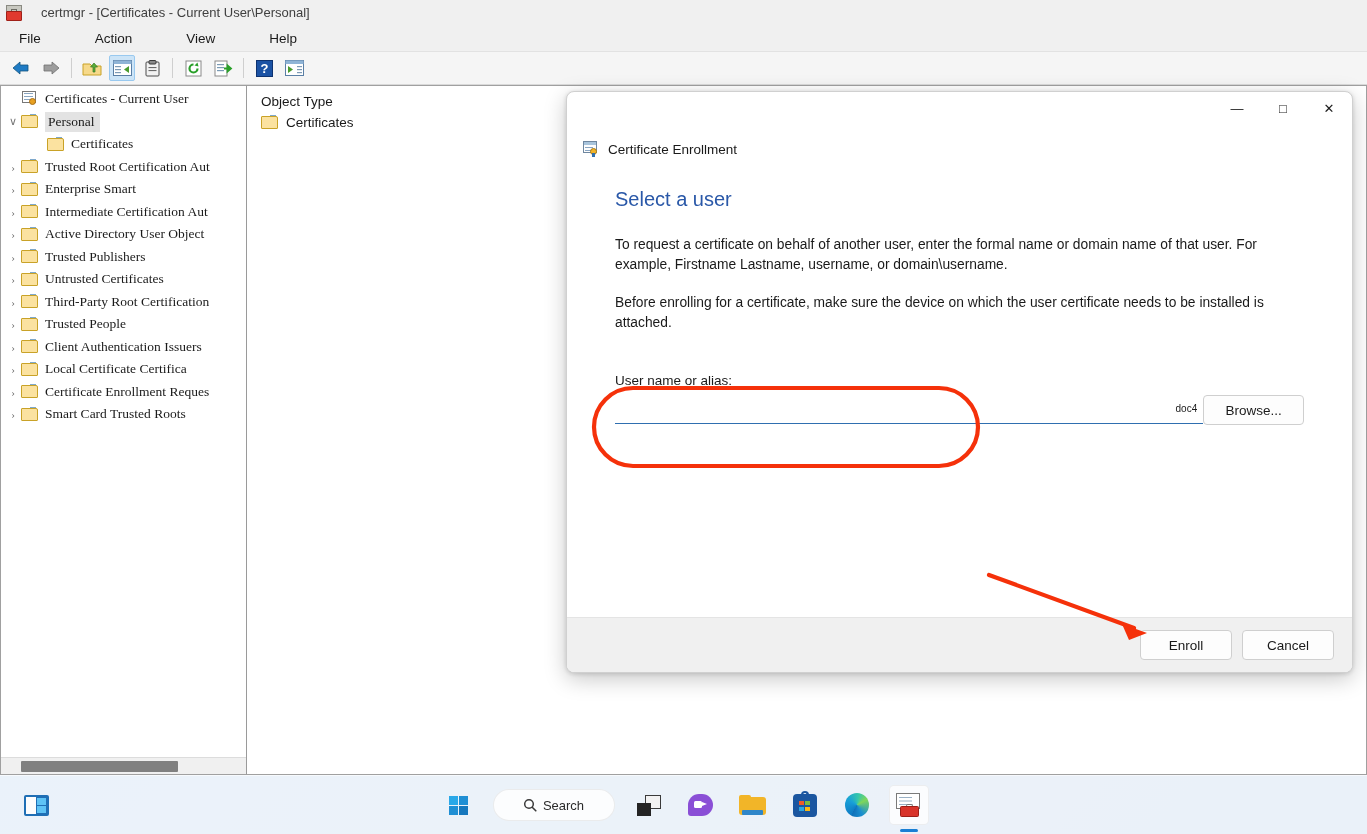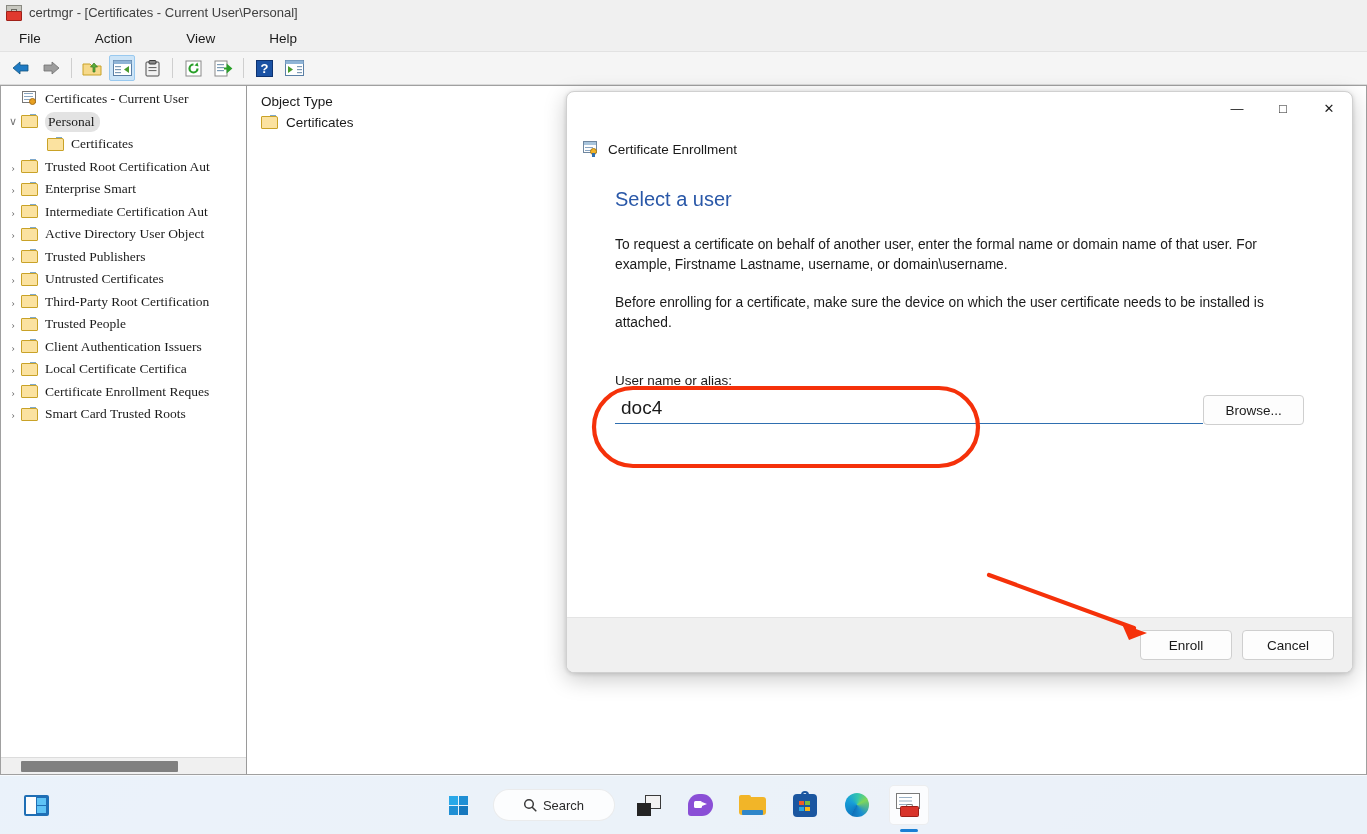--- a/index.html
+++ b/index.html
@@ -35,21 +35,21 @@
   }
   .title-icon .tb-body {
     position: absolute; left: 1px; top: 7px; width: 16px; height: 10px;
     background: #e03a2f; border: 1px solid #a02018; border-radius: 1px;
   }
   .title-icon .tb-handle {
     position: absolute; left: 6px; top: 5px; width: 6px; height: 3px;
     border: 1px solid #6b6b63; border-bottom: none; background: transparent;
   }
   #titlebar .title-text {
-    font-size: 13px; color: #404040; white-space: nowrap;
+    font-size: 13px; color: #404040; white-space: nowrap; margin-left: 12px;
   }
 
   #menubar {
     height: 27px; background: #f0f0f0;
     display: flex; align-items: center; padding-left: 8px;
     border-bottom: 1px solid #e2e2e2; flex: 0 0 auto; gap: 32px;
   }
   .menu-item {
     font-size: 13.5px; color: #1a1a1a;
     padding: 3px 11px; cursor: default; white-space: nowrap;
@@ -76,21 +76,21 @@
     display: flex; flex-direction: column; position: relative;
     margin: 0;
   }
   #tree-scroll { flex: 1 1 auto; overflow: hidden; padding-top: 2px; }
   .tree-row {
     display: flex; align-items: center; height: 22.5px;
     font-size: 13.5px; color: #1a1a1a; white-space: nowrap;
     padding-left: 4px;
     font-family: Liberation Serif, serif;
   }
-  .tree-row.selected .tree-label { background: #e3e3e3; padding: 1px 5px 1px 3px; border-radius: 9px; }
+  .tree-row.selected .tree-label { background: #e3e3e3; padding: 1px 5px 1px 3px; }
   .chev {
     width: 16px; text-align: center; font-size: 11px; color: #767676; flex: 0 0 16px;
   }
   .folder {
     width: 18px; height: 15px; flex: 0 0 18px; margin-right: 6px;
     position: relative;
   }
   .folder .f-back {
     position: absolute; left: 0; top: 1px; width: 17px; height: 13px;
     background: #fbe2a0; border: 1px solid #c9a227; border-radius: 1px 2px 1px 1px;
@@ -185,23 +185,23 @@
   .dlg-para {
     font-size: 13.8px; color: #1a1a1a; line-height: 20px; margin-bottom: 18px;
     max-width: 690px;
   }
   #field-block { margin-top: 40px; }
   #field-label { font-size: 13.5px; color: #1a1a1a; margin-bottom: 7px; }
   #field-row { display: flex; align-items: center; }
   #user-input {
     width: 607px; height: 28px;
     border: none; border-bottom: 1.6px solid #2f6fb0;
-    background: #ffffff; font-size: 19px; color: #1a1a1a;
+    background: #ffffff; font-size: 10px; color: #1a1a1a;
     font-family: "Liberation Sans", sans-serif;
-    padding: 0 6px 3px 6px; outline: none;
+    padding: 0 6px 3px 6px; outline: none; text-align: right;
   }
   #browse-btn {
     margin-left: 0; width: 104px; height: 30px;
     background: #fdfdfd; border: 1px solid #cfcfcf; border-radius: 4px;
     font-size: 13.5px; color: #1a1a1a;
     font-family: "Liberation Sans", sans-serif;
   }
 
   #dlg-footer {
     height: 55px; background: #f0f0f0; border-top: 1px solid #e4e4e4;

